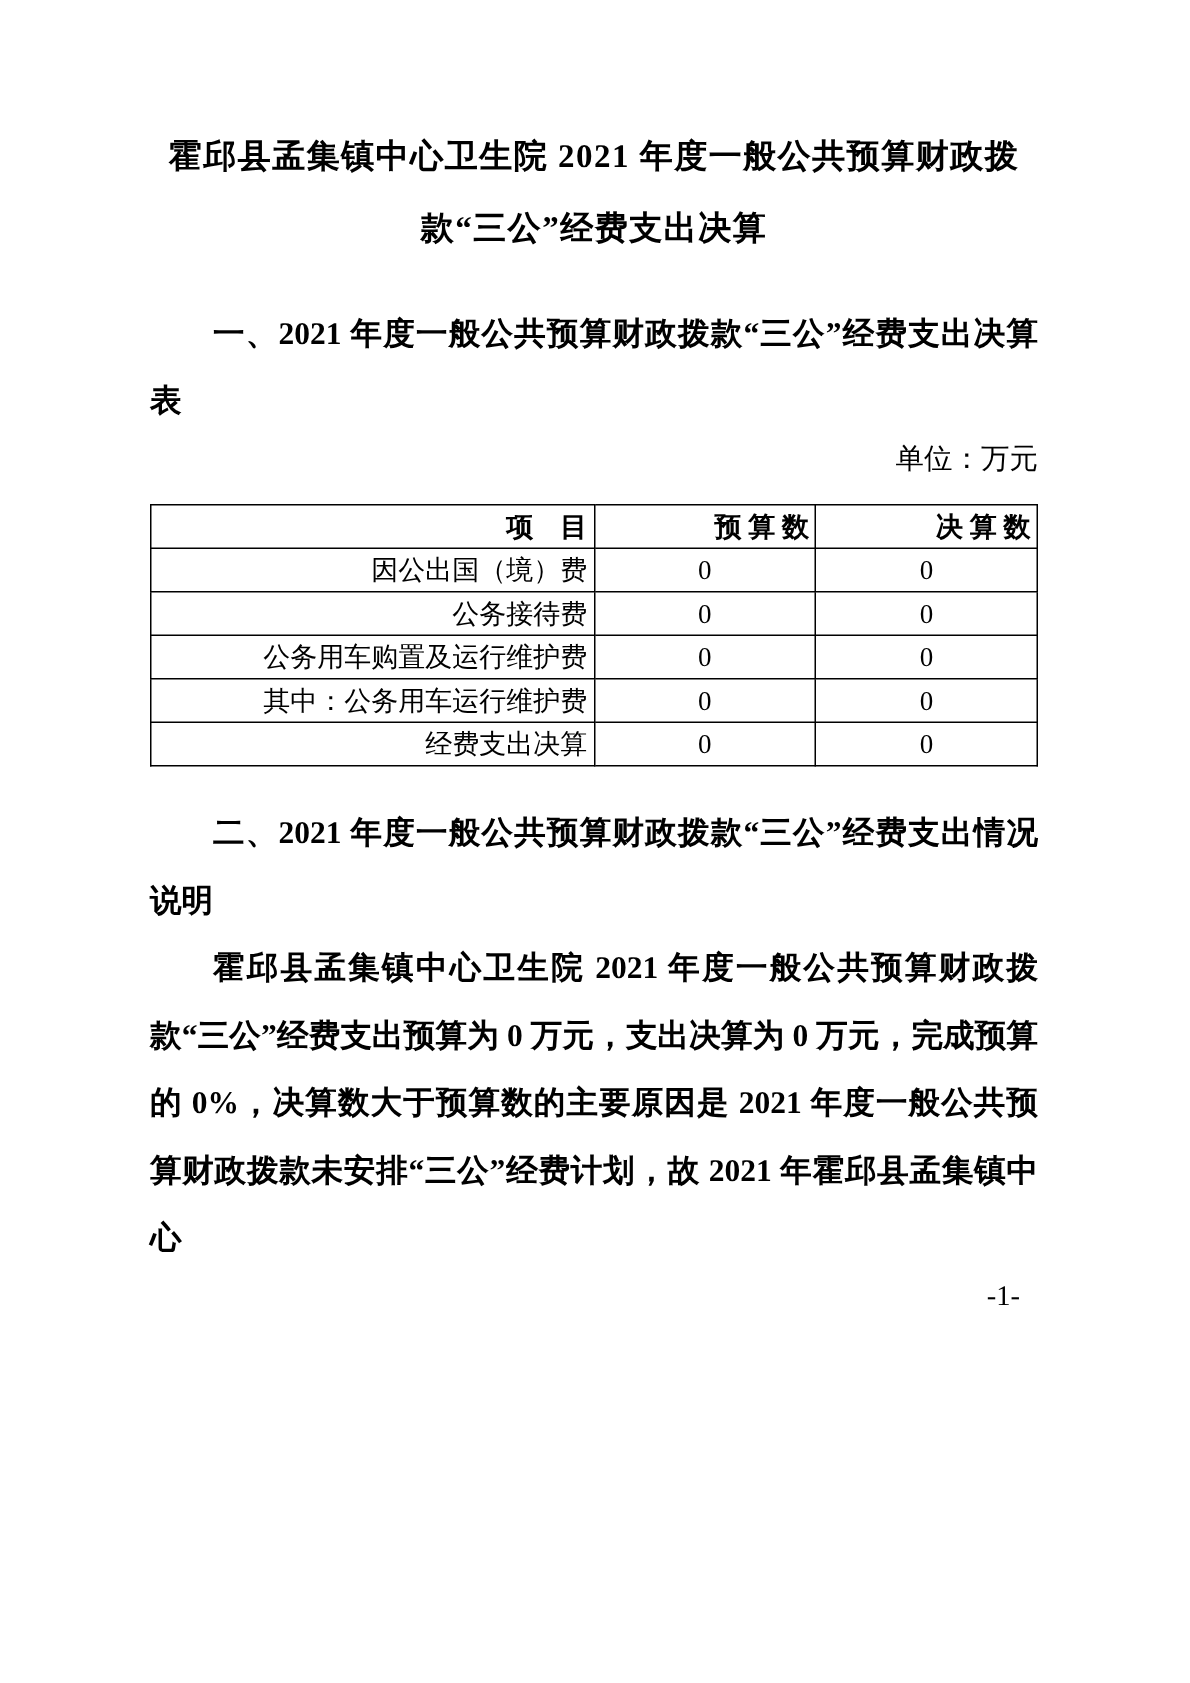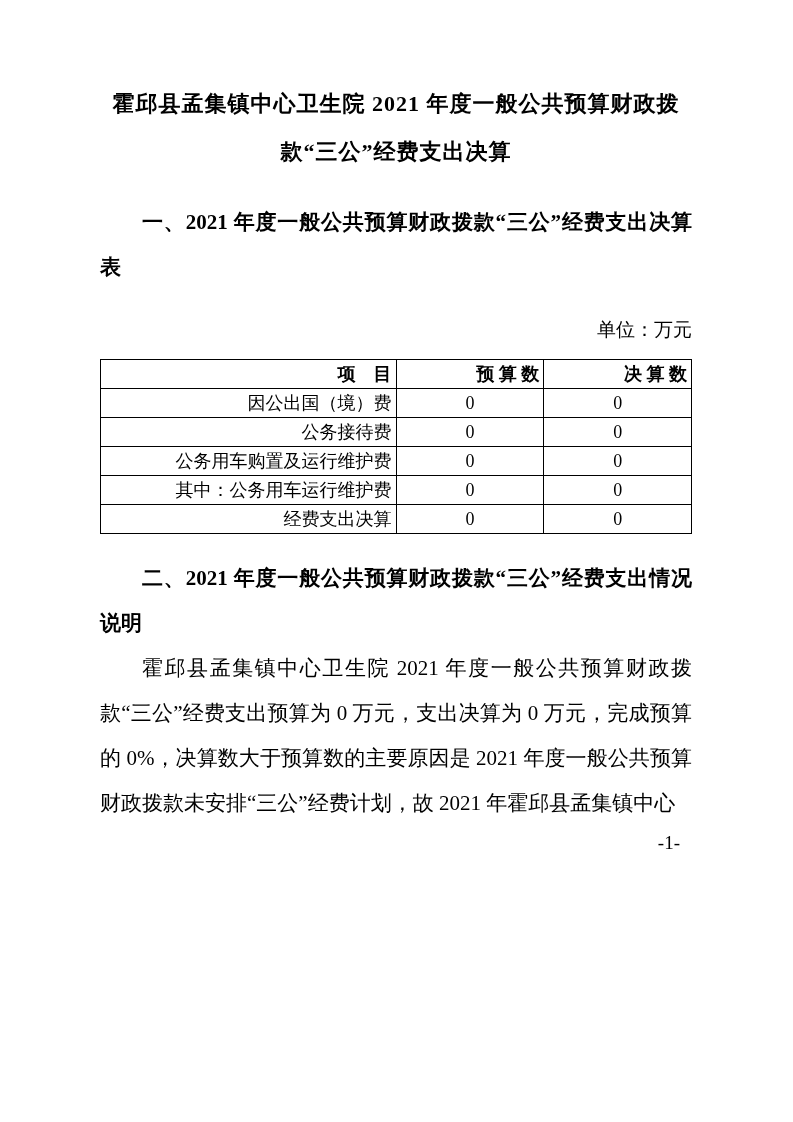--- a/index.html
+++ b/index.html
@@ -38,21 +38,20 @@
     font-weight: bold;
     line-height: 45px;
     text-indent: 2em;
     text-align: justify;
   }
   .unit-label {
     font-size: 19px;
     text-align: right;
     line-height: 34px;
     margin-bottom: 12px;
-    margin-top: 23px;
   }
   table.expenditure {
     width: 100%;
     border-collapse: collapse;
     font-size: 18px;
     table-layout: fixed;
   }
   table.expenditure th,
   table.expenditure td {
     border: 1px solid #000;
@@ -67,21 +66,21 @@
     text-align: right;
   }
   td.item-cell { text-align: right; padding-left: 6px; }
   td.num-cell { text-align: center; }
   tr.total-row td { font-weight: bold; text-align: center; }
   td.indent-1 { padding-left: 22px; }
   td.indent-2 { padding-left: 84px; }
   .section2 { margin-top: 22px; }
   .body-para {
     font-size: 21px;
-    font-weight: normal;
+    font-weight: bold;
     line-height: 45px;
     text-indent: 2em;
     text-align: justify;
   }
   .page-number {
     font-size: 19px;
     text-align: right;
     padding-right: 12px;
     line-height: 34px;
   }

